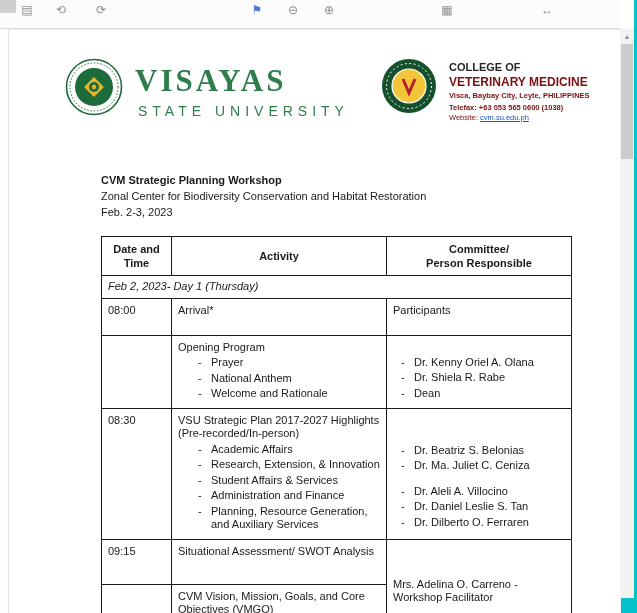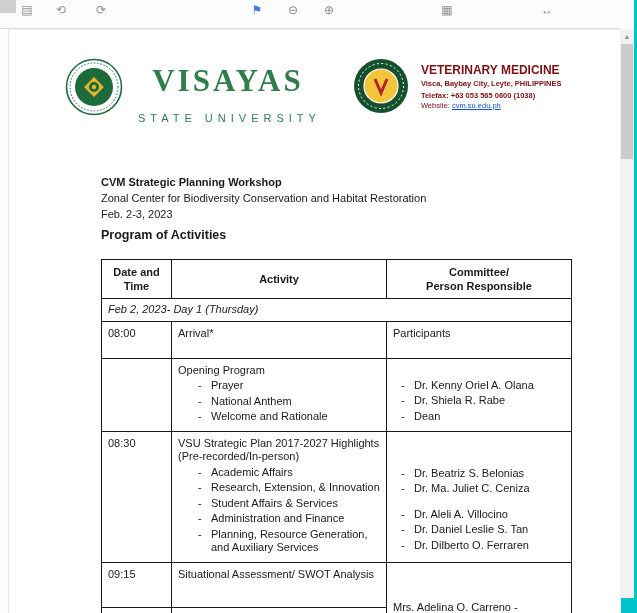--- a/index.html
+++ b/index.html
@@ -30,23 +30,23 @@
 
   
   .page{
     position:absolute;top:29px;left:8px;right:17px;height:920px;
     background:#ffffff;border-left:1px solid #e6e6e6;border-top:1px solid #ededed;
   }
 
   
   .doc-header{display:flex;align-items:flex-start;padding:28px 0 0 56px;}
   .vsu-seal{width:58px;height:58px;flex:none;}
-  .wordmark{margin-left:12px;margin-top:8px;color:#2e7d4a;text-align:center;}
+  .wordmark{margin-left:12px;margin-top:8px;color:#2e7d4a;}
   .uni-name{font-family:"Liberation Serif",serif;font-size:31px;line-height:30px;letter-spacing:3px;font-weight:600;}
-  .uni-sub{font-size:11px;letter-spacing:5px;margin-top:16px;padding-left:3px;}
+  .uni-sub{font-size:14px;letter-spacing:5px;margin-top:7px;padding-left:3px;}
   .vet-seal{width:56px;height:56px;margin-left:32px;flex:none;}
   .college-block{margin-left:12px;margin-top:3px;}
   .college1{font-size:11px;font-weight:bold;color:#242424;}
   .college2{font-size:12px;font-weight:bold;color:#7b1113;margin-top:2px;}
   .addr{font-size:7.5px;color:#7b1113;margin-top:2px;line-height:9.5px;font-weight:bold;}
   .web{font-size:7.5px;color:#7b1113;margin-top:1px;}
   .web-link{color:#1155cc;text-decoration:underline;cursor:pointer;}
 
   
   .title-block{width:470px;margin:50px 0 0 92px;text-align:left;font-size:11px;line-height:16px;color:#1a1a1a;}
@@ -110,34 +110,34 @@
       </div>
 
       <svg class="vet-seal" viewBox="0 0 56 56">
         <circle cx="28" cy="28" r="27" fill="#15502c"></circle>
         <circle cx="28" cy="28" r="22.5" fill="none" stroke="#ffffff" stroke-width="1" stroke-dasharray="2,2.4"></circle>
         <circle cx="28" cy="28" r="17" fill="#f3c53a" stroke="#ffffff" stroke-width="1.2"></circle>
         <path d="M22 21 L28 35 L34 21" fill="none" stroke="#b3222b" stroke-width="3"></path>
       </svg>
 
       <div class="college-block">
+        <div class="college1">COLLEGE OF</div>
         <div class="college2">VETERINARY MEDICINE</div>
         <div class="addr">Visca, Baybay City, Leyte, PHILIPPINES</div>
         <div class="addr">Telefax: +63 053 565 0600 (1038)</div>
         <div class="web">
           <span>Website: </span><span class="web-link">cvm.su.edu.ph</span>
         </div>
       </div>
     </div>
 
     <div class="title-block">
       <div class="tb-bold">CVM Strategic Planning Workshop</div>
       <div>Zonal Center for Biodiversity Conservation and Habitat Restoration</div>
       <div>Feb. 2-3, 2023</div>
-      <div class="tb-title">Program of Activities</div>
     </div>
 
     <table class="schedule">
       <colgroup>
           <col style="width:70px">
           <col style="width:215px">
           <col style="width:185px">
         </colgroup>
       <tbody>
           <tr>

